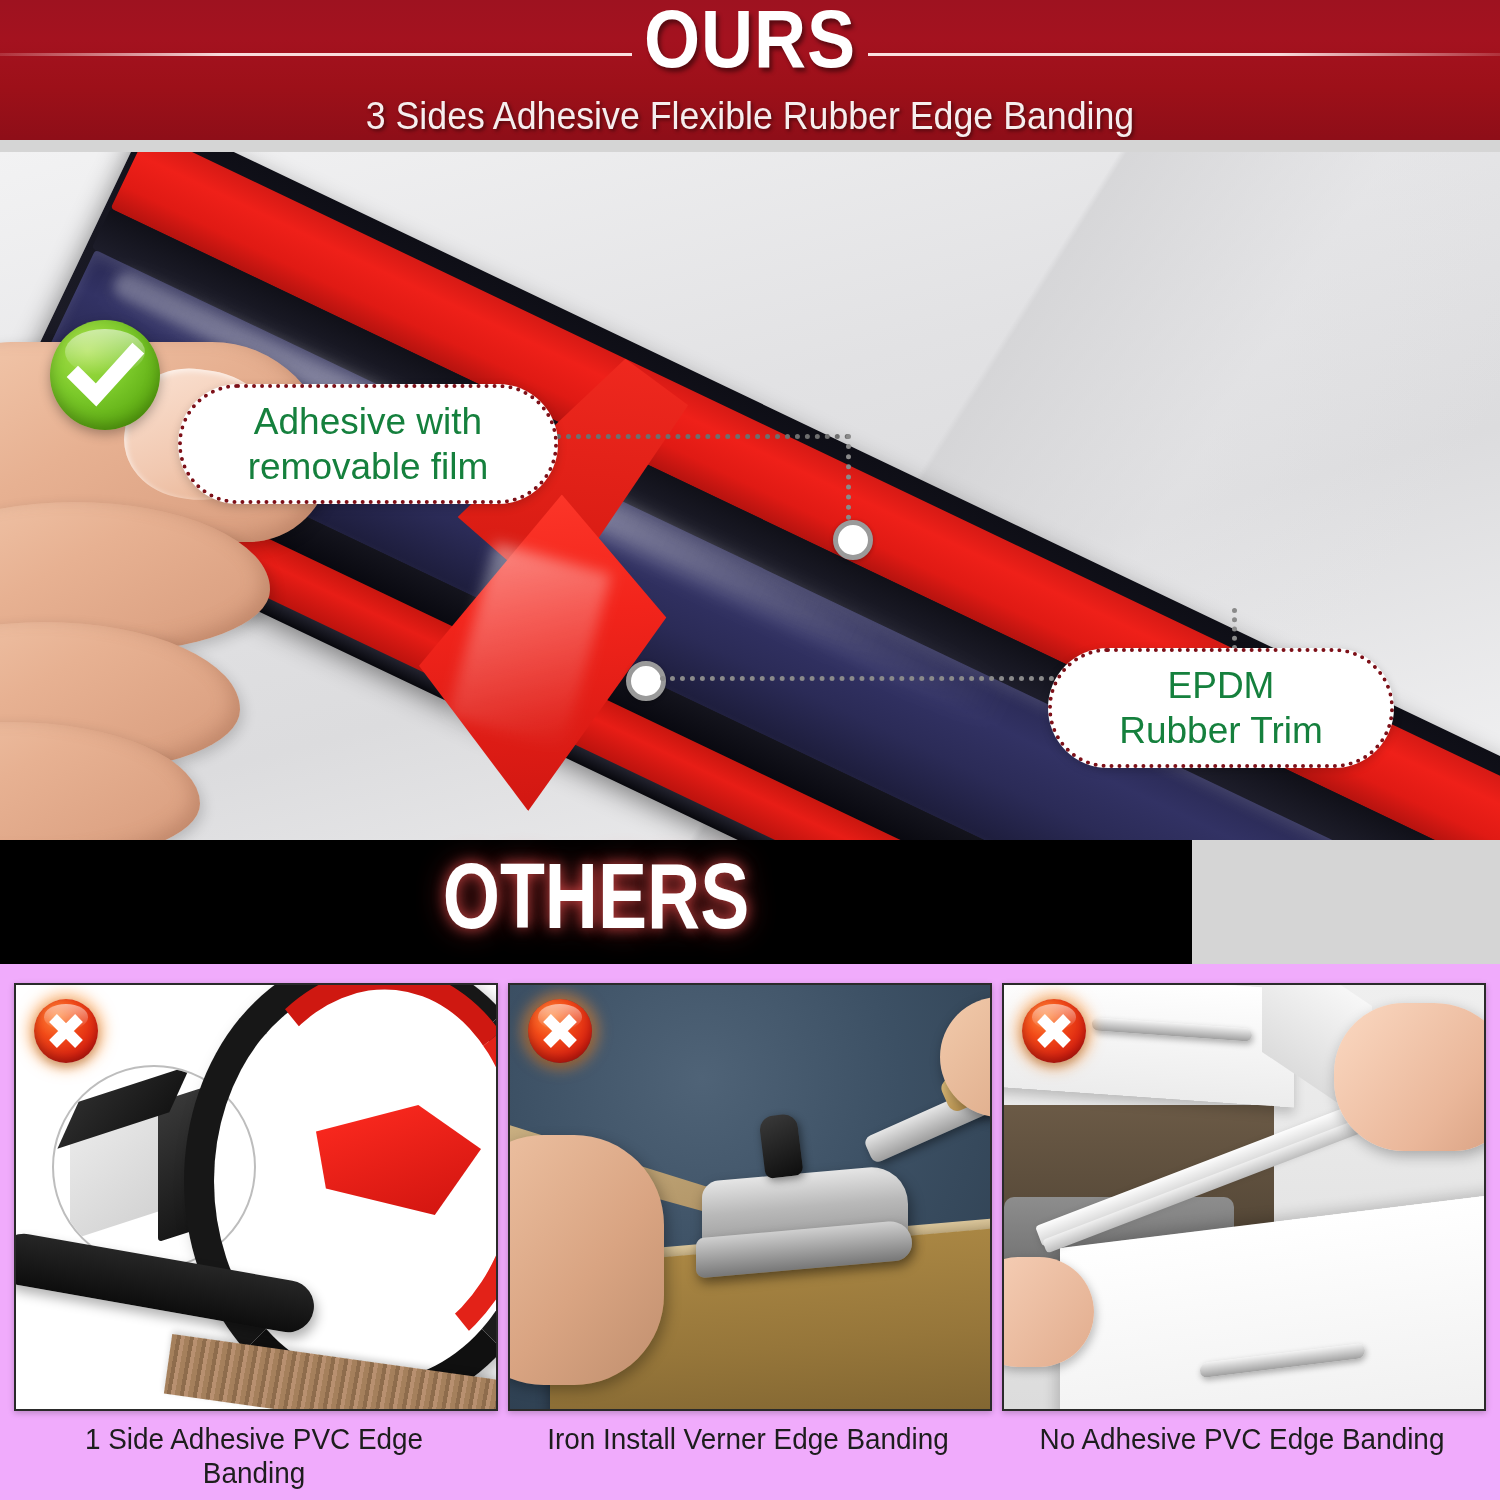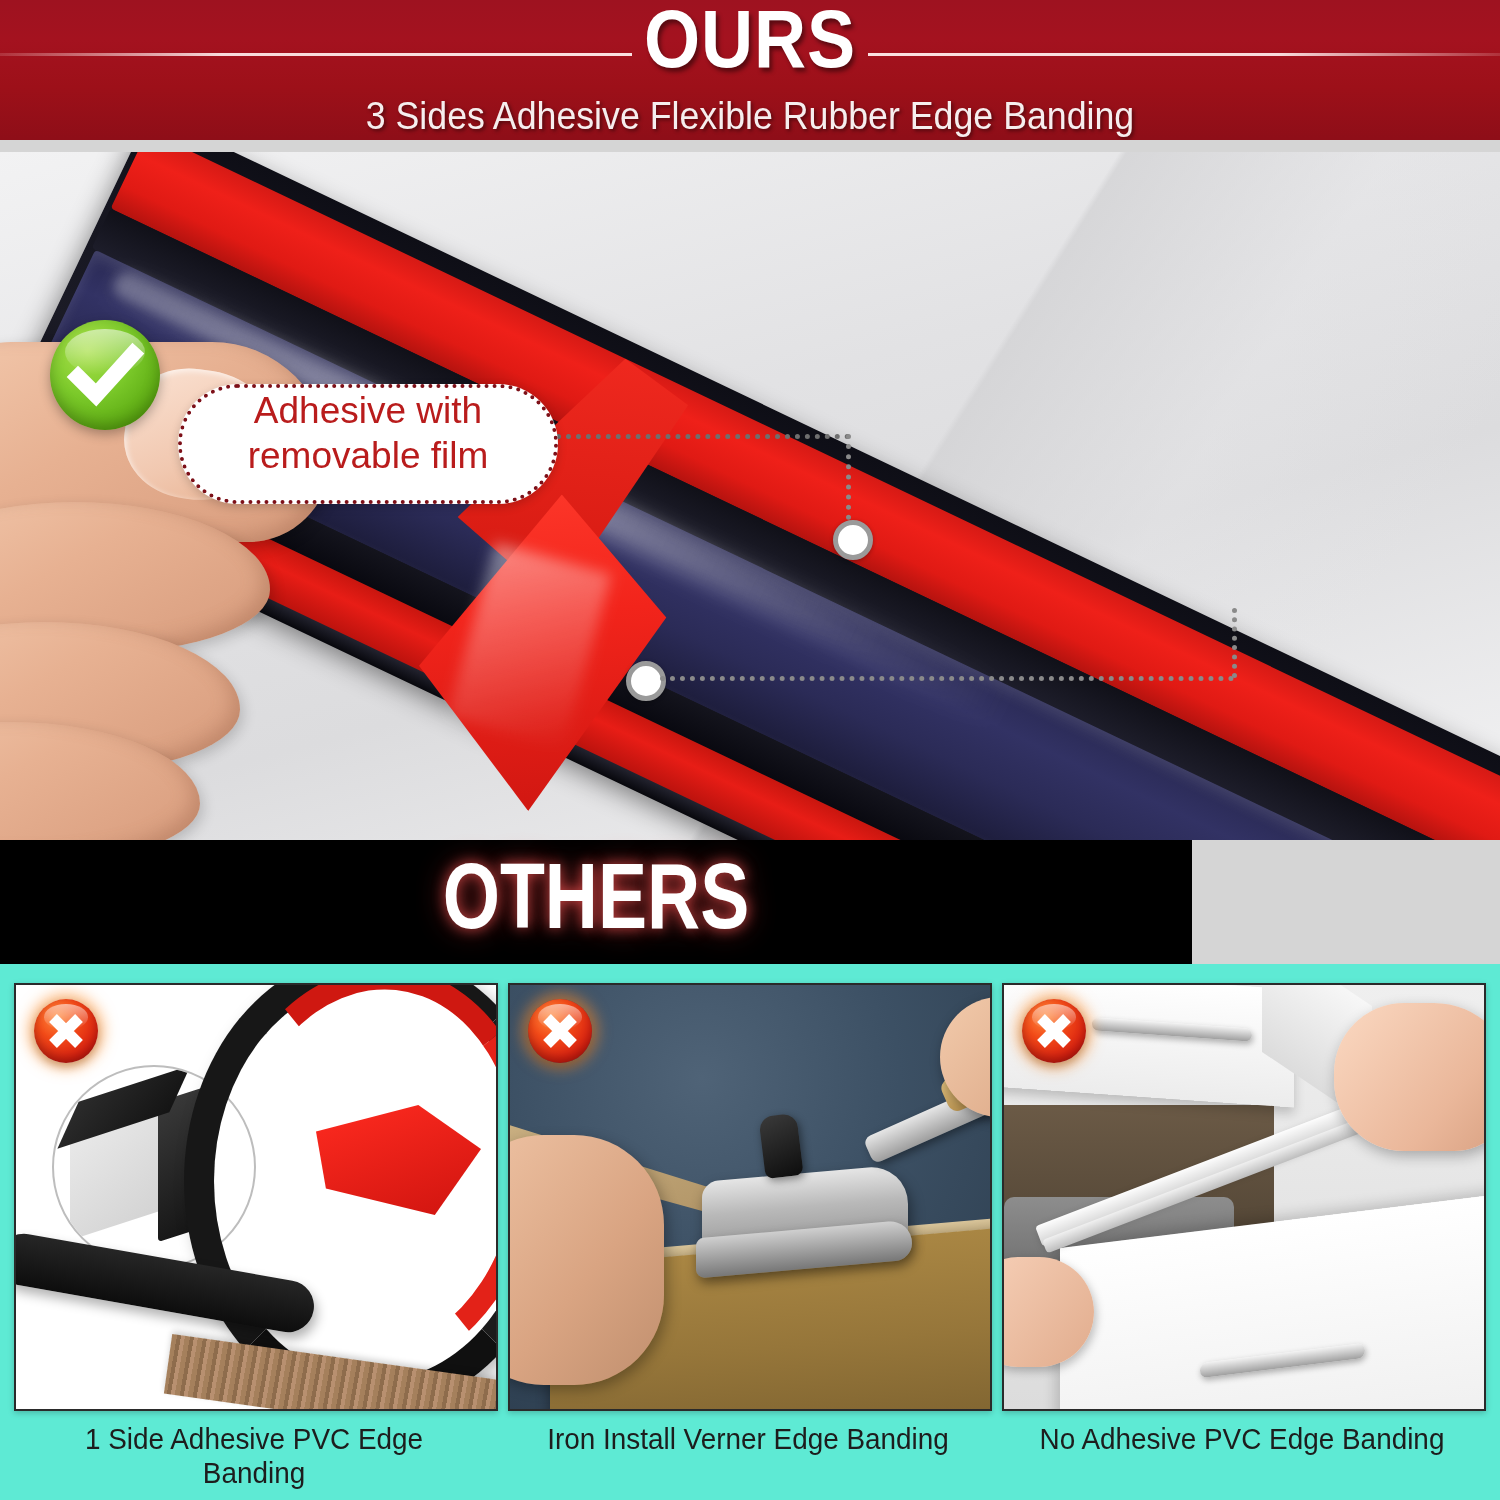--- a/index.html
+++ b/index.html
@@ -84,22 +84,22 @@
      background:linear-gradient(150deg,#fbe3d4,#f1c8b0 60%,#e7b08f);
      box-shadow:inset 2px 2px 6px rgba(255,255,255,.7);transform:rotate(8deg);}
   .f-2{left:0px;top:150px;width:390px;height:150px;}
   .f-3{left:-30px;top:270px;width:390px;height:150px;}
   .f-4{left:-60px;top:370px;width:380px;height:140px;}
   .palm{position:absolute;left:-160px;top:60px;width:330px;height:420px;border-radius:120px;
      background:linear-gradient(130deg,#f0c3a6,#e3ab8a 60%,#cf9475);}
 
   
   .pill{position:absolute;background:#ffffff;border:4px dotted #7d1018;
-    border-radius:70px;display:flex;align-items:flex-start;justify-content:center;
-    text-align:center;color:#b91c1c;box-shadow:0 3px 10px rgba(0,0,0,.18);}
+    border-radius:70px;display:flex;align-items:center;justify-content:center;
+    text-align:center;color:#15803d;box-shadow:0 3px 10px rgba(0,0,0,.18);}
   .pill span{display:block;line-height:1.22;}
   #pill-adhesive{left:178px;top:232px;width:372px;height:112px;font-size:37px;}
   #pill-epdm{left:1048px;top:496px;width:338px;height:112px;font-size:37px;}
 
   .leader{position:absolute;}
   .dots-h{height:0;border-top:5px dotted #8a8a8a;}
   .dots-v{width:0;border-left:5px dotted #8a8a8a;}
   .dots-h.dark{border-top-color:#6f6f6f;}
   .marker{position:absolute;width:30px;height:30px;border-radius:50%;
      background:#ffffff;border:5px solid #9a9a9a;box-shadow:0 1px 4px rgba(0,0,0,.3);}
@@ -114,21 +114,21 @@
 
   
   .others-banner{position:absolute;left:0;top:840px;width:1192px;height:124px;background:#000;}
   .others-title{position:absolute;left:0;right:0;top:2px;text-align:center;
     font-size:92px;font-weight:bold;color:#fff;transform:scaleX(.80);
     font-family:"Liberation Sans","DejaVu Sans",sans-serif;
     text-shadow:0 0 16px rgba(255,90,90,.75),0 0 32px rgba(255,60,60,.45);
     line-height:1.18;}
 
   
-  .panels{position:absolute;left:0;top:964px;width:1500px;height:536px;background:#5eead4;}
+  .panels{position:absolute;left:0;top:964px;width:1500px;height:536px;background:#f0abfc;}
   .panel{position:absolute;top:19px;width:480px;height:424px;
      border:2px solid #2a2a2a;overflow:hidden;background:#fff;
      box-shadow:0 2px 6px rgba(0,0,0,.22);}
   #panel-1{left:14px;}  #panel-2{left:508px;} #panel-3{left:1002px;}
   .cap{position:absolute;top:458px;width:480px;text-align:center;font-size:30px;
      color:#1d1d1d;transform:scaleX(.93);}
   #cap-1{left:14px;} #cap-2{left:508px;} #cap-3{left:1002px;}
 
   
   .badge-no{position:absolute;left:18px;top:14px;width:64px;height:64px;border-radius:50%;
@@ -281,20 +281,26 @@
     <div class="leader dots-h" style="left:660px;top:524px;width:574px;"></div>
     <div class="leader dots-v" style="left:1232px;top:456px;height:70px;"></div>
 
     <div class="pill" id="pill-adhesive">
       <div>
         <span>Adhesive with</span>
         <span>removable film</span>
       </div>
     </div>
 
+    <div class="pill" id="pill-epdm">
+      <div>
+        <span>EPDM</span>
+        <span>Rubber Trim</span>
+      </div>
+    </div>
 
     <div class="badge-ok">
       <svg width="110" height="110" viewBox="0 0 110 110" aria-hidden="true">
         <path d="M28 57 L46 75 L83 34" fill="none" stroke="#ffffff" stroke-width="16" stroke-linecap="square" stroke-linejoin="miter"></path>
       </svg>
     </div>
   </div>
 
   <div class="others-banner">
     <div class="others-title">OTHERS</div>

